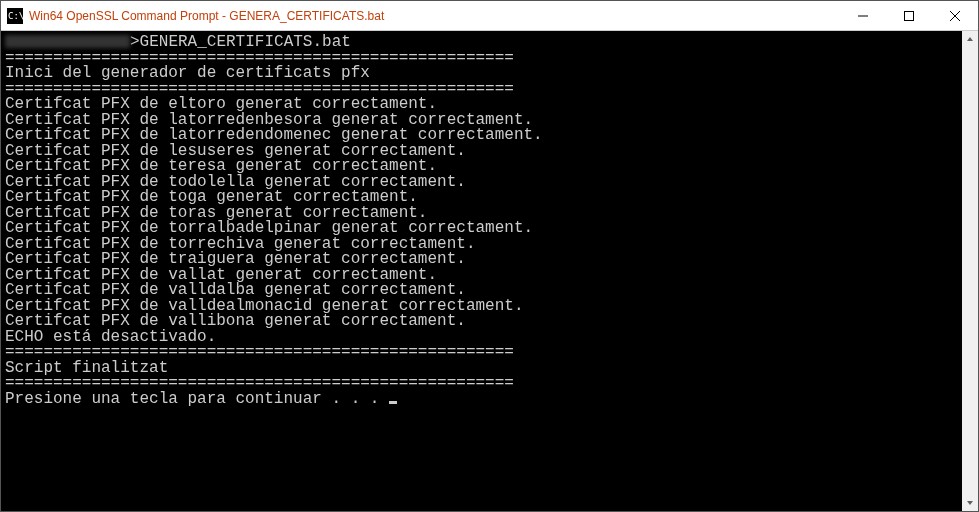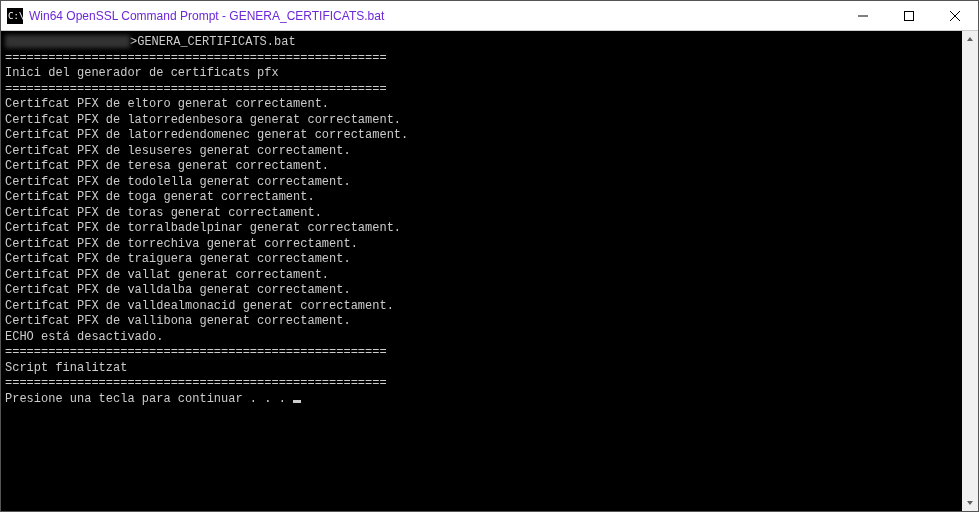--- a/index.html
+++ b/index.html
@@ -23,21 +23,21 @@
       width: 16px;
       height: 16px;
       margin-right: 6px;
       display: flex;
       align-items: center;
       justify-content: center;
     }
     .titlebar-title {
       font-family: "Segoe UI", Tahoma, sans-serif;
       font-size: 12px;
-      color: #6d28d9;
+      color: #c2410c;
       flex: 1;
     }
     .window-controls {
       display: flex;
       height: 100%;
     }
     .ctrl {
       width: 46px;
       height: 100%;
       display: flex;
@@ -49,21 +49,21 @@
     .ctrl svg { width: 10px; height: 10px; }
     .terminal-wrap {
       display: flex;
       height: calc(100% - 30px);
       background: #000;
     }
     .terminal {
       flex: 1;
       background: #000;
       color: #ccc;
-      font-size: 12px;
+      font-size: 16px;
       line-height: 15.5px;
       padding: 4px 4px 4px 4px;
       white-space: pre;
       overflow: hidden;
     }
     .scrollbar {
       width: 16px;
       background: #f0f0f0;
       display: flex;
       flex-direction: column;

